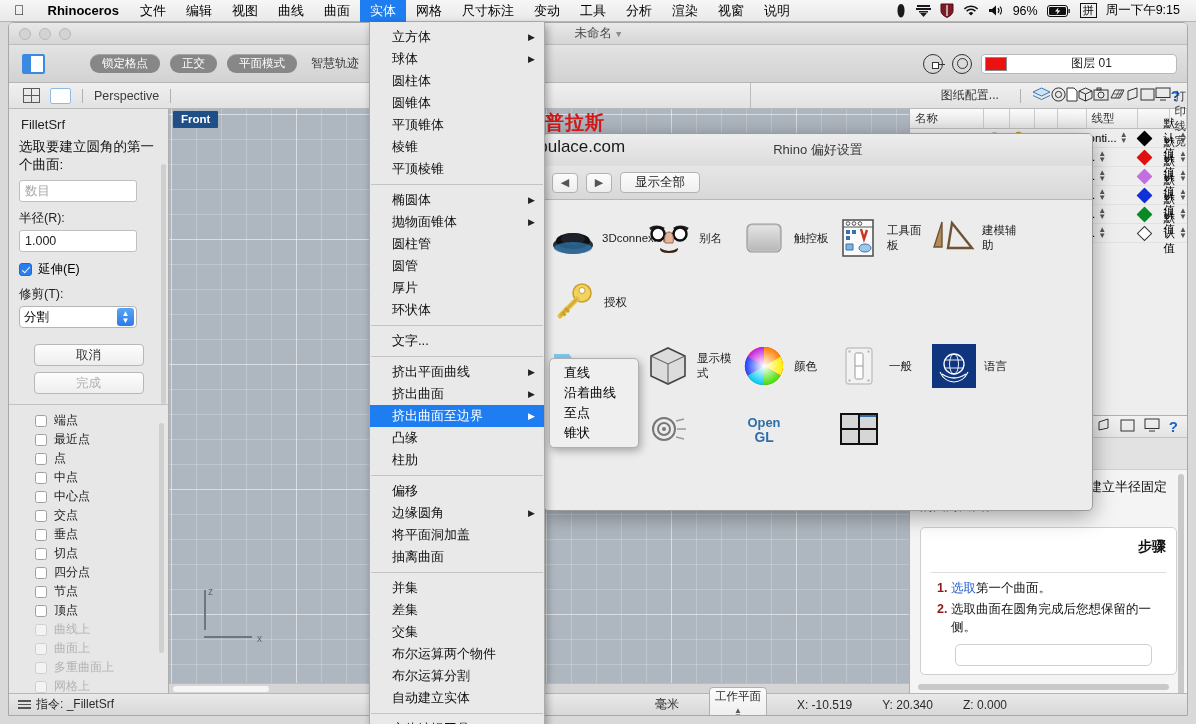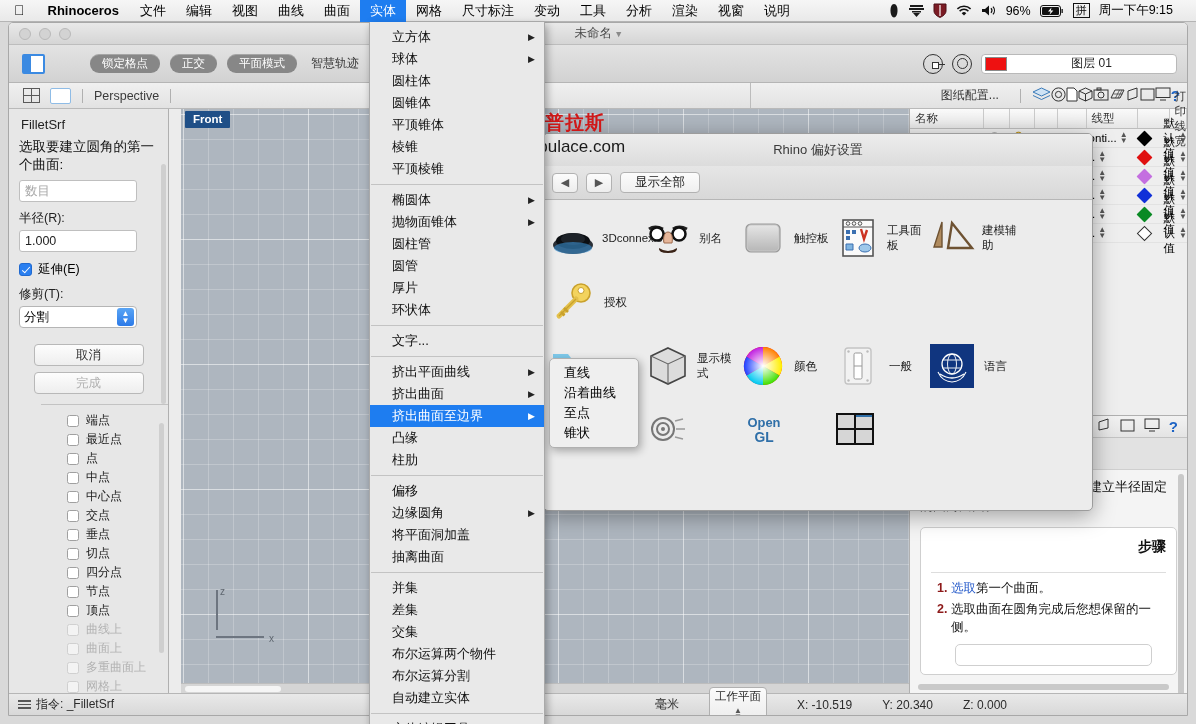--- a/index.html
+++ b/index.html
@@ -20,21 +20,21 @@
     background: linear-gradient(to bottom, #f6f6f6 0%, #e9e9e9 100%);
     border-bottom: 1px solid #b4b4b4;
     display: flex; align-items: center;
     font-size: 13px; color: #000;
     z-index: 100;
   }
   .mb-apple { padding: 0 12px 0 14px; font-size: 14px; line-height: 1; position: relative; top:-1px;}
   .mb-app { font-weight: bold; padding: 0 11px; font-size: 13px; }
   .mb-item { padding: 1px 10px; font-size: 13px; }
   .mb-item.active { background: #1e7df0; color: #fff; height: 22px; display:flex; align-items:center; }
-  .mb-right { margin-left: auto; display: flex; align-items: center; gap: 9px; padding-right: 23px; font-size: 12.5px;}
+  .mb-right { margin-left: auto; display: flex; align-items: center; gap: 9px; padding-right: 16px; font-size: 12.5px;}
   .mb-ic { display:inline-flex; align-items:center; justify-content:center; }
 
   
   .appwin {
     position: absolute; top: 22px; left: 8px; width: 1180px; height: 694px;
     background: #ececec;
     border: 1px solid #a8a8a8;
     border-radius: 5px 5px 0 0;
     overflow: hidden;
   }
@@ -117,29 +117,29 @@
   .select .stepper{position:absolute;right:2px;top:1px;width:17px;height:18px;border-radius:3px;
     background:linear-gradient(to bottom,#5aa5f5,#2c7ae8);color:#fff;font-size:8px;
     display:flex;flex-direction:column;align-items:center;justify-content:center;line-height:7px;}
   .btnwrap{display:flex;flex-direction:column;align-items:center;gap:6px;margin-top:16px;}
   .mbtn{width:110px;height:22px;border:1px solid #b8b8b8;border-radius:4px;
     background:linear-gradient(to bottom,#fdfdfd,#eeeeee);font-size:12.5px;color:#2d2d2d;
     display:flex;align-items:center;justify-content:center;}
   .mbtn.dis{color:#b0b0b0;}
   .panel-scroll{position:absolute;right:2px;top:26px;width:5px;height:240px;background:#cfcfcf;border-radius:3px;}
 
-  .osnap { border-top: 1px solid #c3c3c3; margin-top: 10px; padding: 6px 0 0 0; position:relative; flex:1; overflow:hidden;margin-left:32px;}
+  .osnap { border-top: 1px solid #c3c3c3; margin-top: 10px; padding: 6px 0 0 0; position:relative; flex:1; overflow:hidden;}
   .osnap-row{display:flex;align-items:center;gap:7px;padding:1px 0 1px 26px;font-size:12px;color:#1c1c1c;}
   .osnap-row.dim{color:#b2b2b2;}
   .osnap-box{width:12px;height:12px;border:1px solid #a0a0a0;border-radius:2.5px;background:#fff;flex:none;}
   .osnap-row.dim .osnap-box{border-color:#d0d0d0;background:#f3f3f3;}
   .osnap-scroll{position:absolute;right:4px;top:18px;width:5px;height:230px;background:#cfcfcf;border-radius:3px;}
 
   
-  .viewport{position:absolute;left:172px;top:86px;width:742px;bottom:22px;background:#aeb6bf;overflow:hidden;}
+  .viewport{position:absolute;left:160px;top:86px;width:742px;bottom:22px;background:#aeb6bf;overflow:hidden;}
   .grid-minor{position:absolute;inset:0;
     background-image:
       linear-gradient(to right, rgba(255,255,255,.22) 1px, transparent 1px),
       linear-gradient(to bottom, rgba(255,255,255,.22) 1px, transparent 1px);
     background-size: 25px 25px; background-position: 2px 5px;}
   .grid-major{position:absolute;inset:0;
     background-image:
       linear-gradient(to right, rgba(255,255,255,.40) 1px, transparent 1px),
       linear-gradient(to bottom, rgba(255,255,255,.40) 1px, transparent 1px);
     background-size: 125px 125px; background-position: 2px 5px;}
@@ -218,21 +218,21 @@
   .prefs-title{height:32px;display:flex;align-items:center;justify-content:center;
     background:linear-gradient(to bottom,#ededed,#dcdcdc);font-size:13px;color:#3a3a3a;}
   .prefs-tb{height:34px;display:flex;align-items:center;padding-left:8px;gap:8px;
     background:linear-gradient(to bottom,#e6e6e6,#d8d8d8);border-bottom:1px solid #b6b6b6;}
   .navbtn{width:26px;height:20px;border:1px solid #b2b2b2;border-radius:4px;
     background:linear-gradient(to bottom,#fcfcfc,#ededed);display:flex;align-items:center;justify-content:center;font-size:11px;color:#555;}
   .showall{height:21px;border:1px solid #b2b2b2;border-radius:4px;
     background:linear-gradient(to bottom,#fcfcfc,#efefef);padding:0 14px;display:flex;align-items:center;font-size:12.5px;color:#222;}
   .prefs-grid{display:flex;flex-wrap:wrap;padding:14px 6px 0 6px;}
   .pcell{width:95px;display:flex;align-items:center;gap:6px;margin-bottom:16px;}
-  .picon{width:48px;height:48px;display:flex;align-items:center;}
+  .picon{width:48px;height:48px;display:flex;align-items:center;justify-content:center;}
   .plabel{font-size:11.5px;color:#222;}
 
   
   .wm{position:absolute;left:525px;top:110px;z-index:260;text-align:left;}
   .wm-cn{color:#d01818;font-size:19px;font-weight:bold;letter-spacing:1px;font-family:"DejaVu Sans",sans-serif;}
   .wm-en{color:#1a1a1a;font-size:17px;margin-top:1px;}
 </style>
 </head>
 <body>
 

